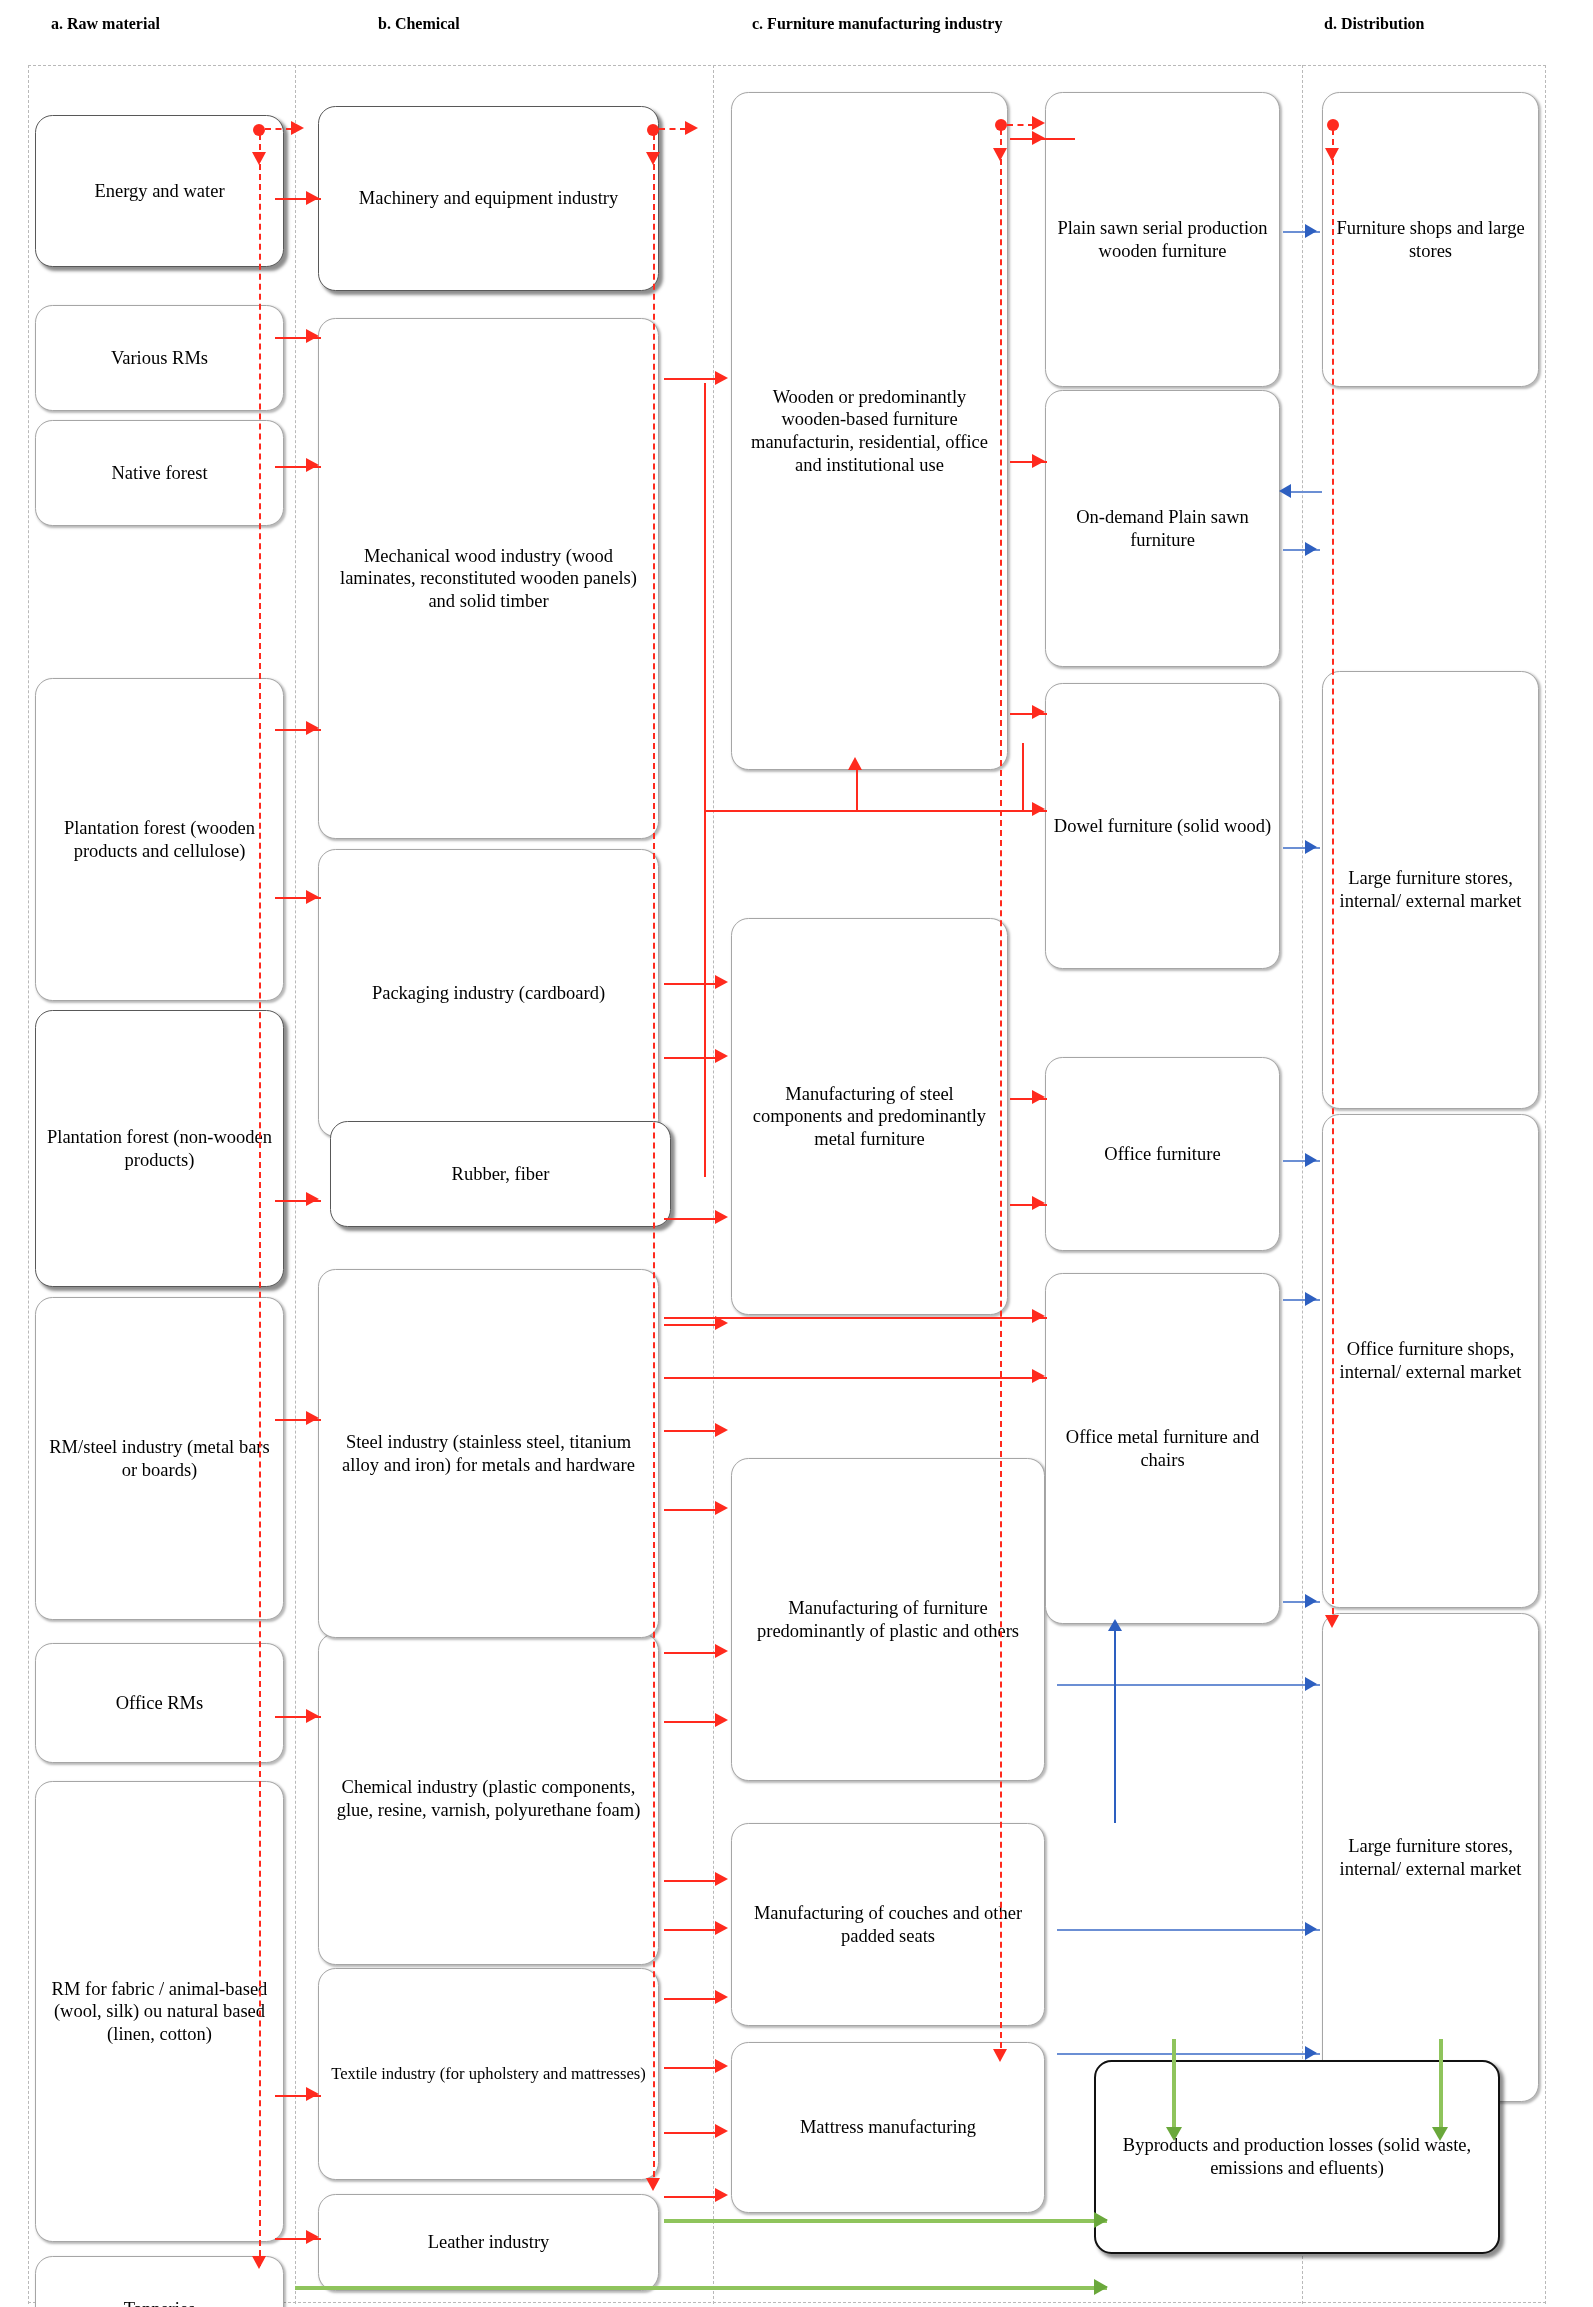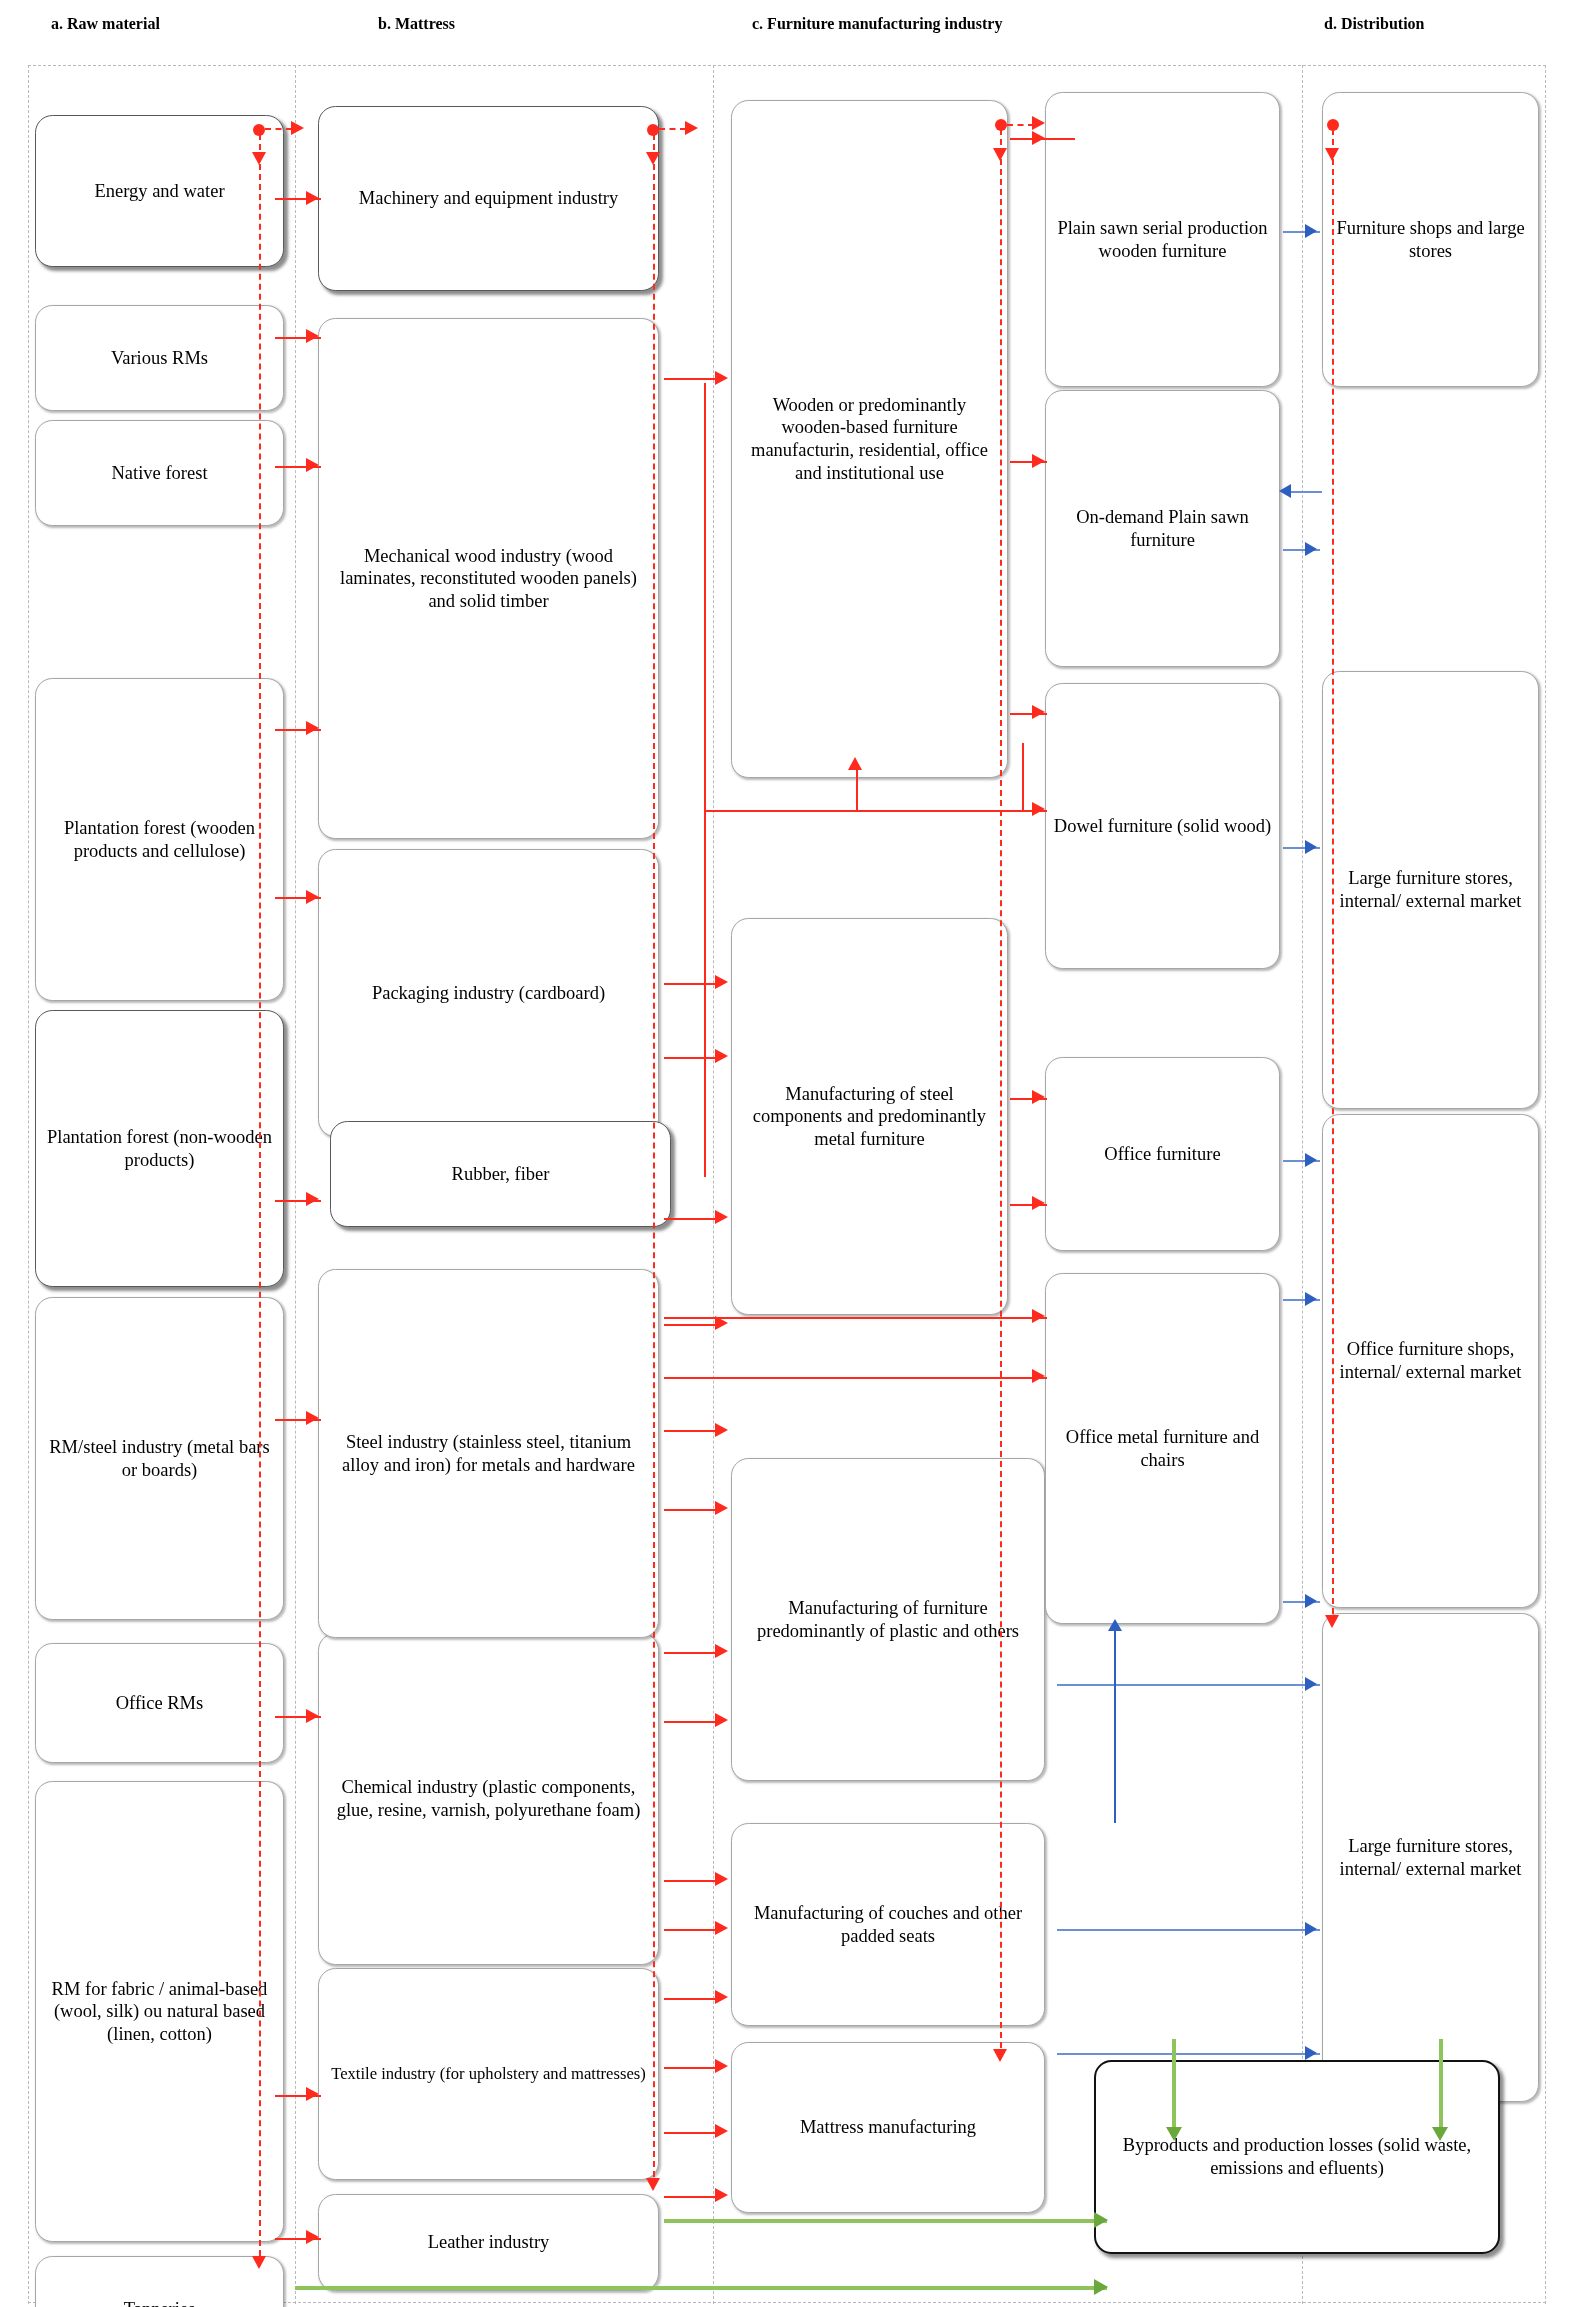--- a/index.html
+++ b/index.html
@@ -51,21 +51,21 @@
   .ah-r-green{border-top:8.3px solid transparent;border-bottom:8.3px solid transparent;border-left:14px solid #6aa83b;}
   .ah-d-green{border-left:8.3px solid transparent;border-right:8.3px solid transparent;border-top:14px solid #6aa83b;}
   .dot-red{position:absolute;width:12px;height:12px;border-radius:50%;background:#ff2a1e;}
 </style>
 </head>
 <body>
 
 <div id="page">
 
   <div class="col-head" style="left:51px;top:14.8px;">a. Raw material</div>
-  <div class="col-head" style="left:378px;top:14.8px;">b. Mattress</div>
+  <div class="col-head" style="left:378px;top:14.8px;">b. Chemical</div>
   <div class="col-head" style="left:752px;top:14.8px;">c. Furniture manufacturing industry</div>
   <div class="col-head" style="left:1324px;top:14.8px;">d. Distribution</div>
 
   <div class="lane-top" style="left:28px;top:65px;width:1518px;"></div>
   <div class="lane-bot" style="left:28px;top:2302px;width:1518px;"></div>
   <div class="lane-sep" style="left:28px;top:65px;height:2239px;"></div>
   <div class="lane-sep" style="left:295px;top:65px;height:2239px;"></div>
   <div class="lane-sep" style="left:713px;top:65px;height:2239px;"></div>
   <div class="lane-sep" style="left:1302px;top:65px;height:2239px;"></div>
   <div class="lane-sep" style="left:1545px;top:65px;height:2239px;"></div>
@@ -131,21 +131,21 @@
     </div>
 
   <div class="node small" style="left:318px;top:1968px;width:341px;height:212px;">
     <span>Textile industry (for upholstery and mattresses)</span>
     </div>
 
   <div class="node" style="left:318px;top:2194px;width:341px;height:97px;">
     <span>Leather industry</span>
     </div>
 
-  <div class="node" style="left:731px;top:92px;width:277px;height:678px;margin-top:8px;">
+  <div class="node" style="left:731px;top:92px;width:277px;height:678px;">
     <span>Wooden or predominantly wooden-based furniture manufacturin, residential, office and institutional use</span>
     </div>
 
   <div class="node" style="left:731px;top:918px;width:277px;height:397px;">
     <span>Manufacturing of steel components and predominantly metal furniture</span>
     </div>
 
   <div class="node" style="left:731px;top:1823px;width:314px;height:203px;">
     <span>Manufacturing of couches and other padded seats</span>
     </div>

